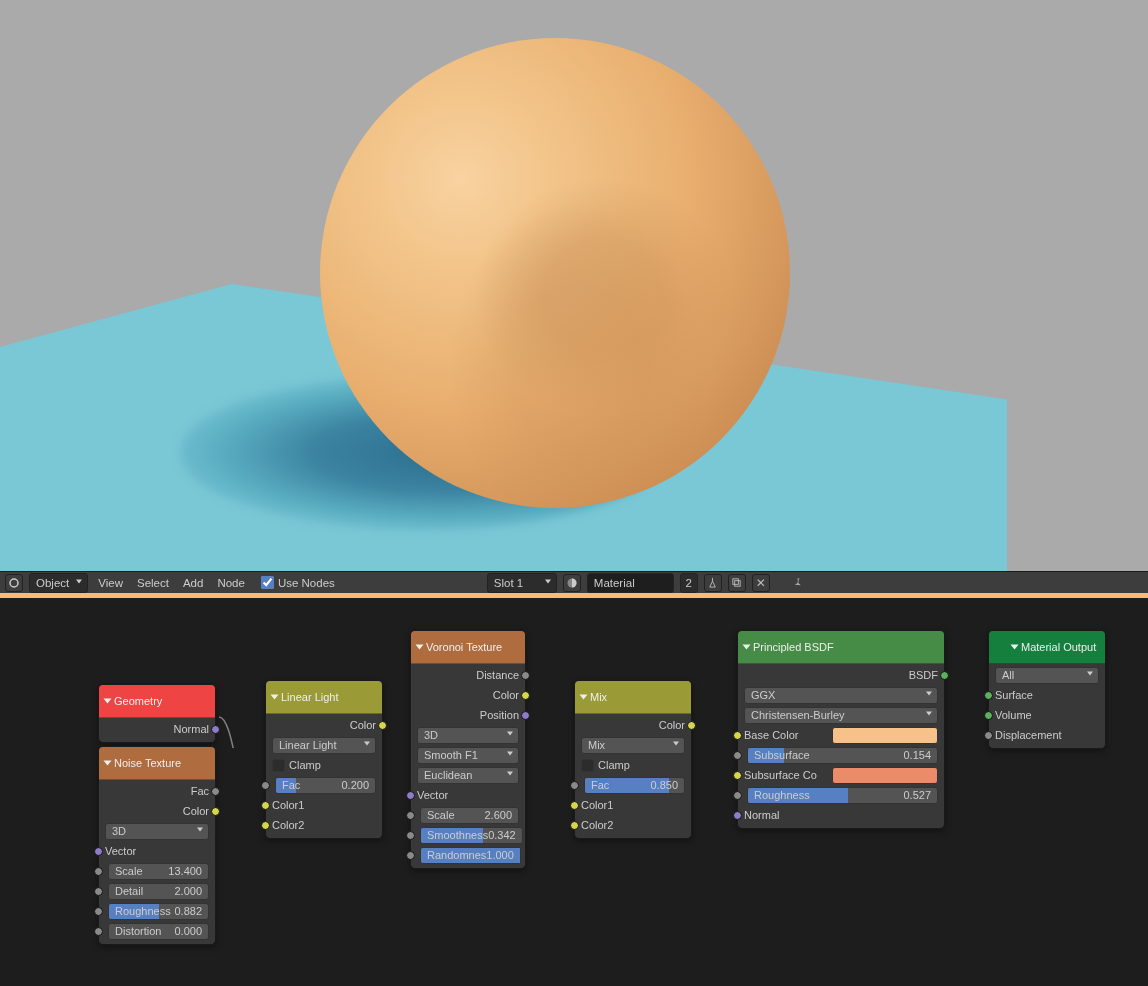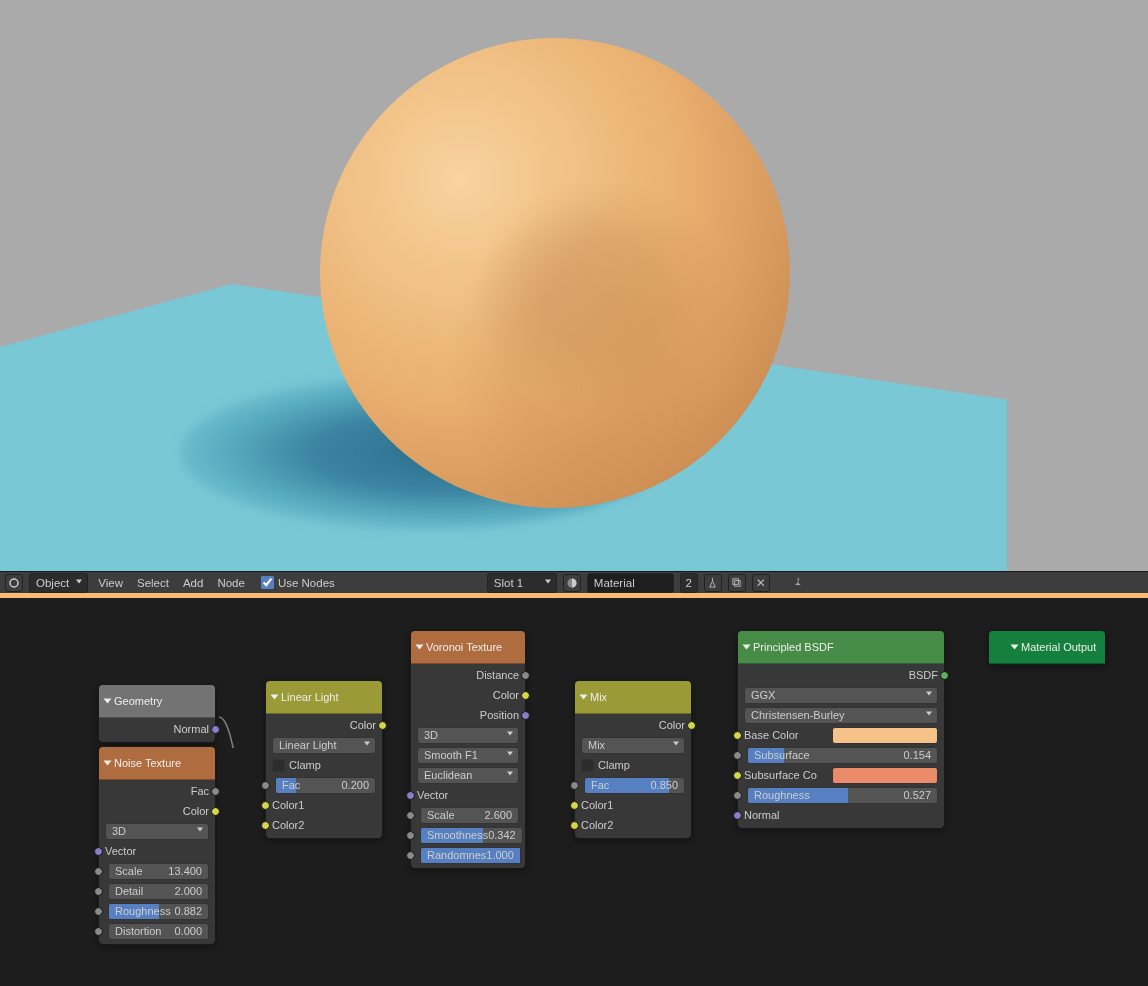--- a/index.html
+++ b/index.html
@@ -28,21 +28,21 @@
   .header .material-name { width: 87px; background:#1e1e1e; }
 
   .editor { position: relative; width: 1148px; height: 388px; background: #1d1d1d; }
   .links { position:absolute; inset:0; pointer-events:none; }
   .links path { fill:none; stroke:#808080; stroke-width:1.5; }
 
   .node { position:absolute; background:#383838; border:1px solid #1a1a1a; border-radius:5px; box-shadow:0 2px 6px rgba(0,0,0,.4); font-size:11px;}
   .node .title { height:33px; display:flex; align-items:center; gap:4px; padding:0 6px; color:#eee; border-radius:4px 4px 0 0;
                  border-bottom:1px solid rgba(0,0,0,.3);}
   .tri { width:0; height:0; border-top:4px solid transparent; border-bottom:4px solid transparent; border-left:5px solid #eee; transform:rotate(90deg);}
-  .title.red    { background:#737373; }
+  .title.red    { background:#ef4444; }
   .title.orange { background:#af6c3f; }
   .title.olive  { background:#9a9a36; }
   .title.green  { background:#468c46; }
   .title.brick  { background:#15803d;padding-left:23px; }
   .node .body { padding:2px 6px 4px 6px; display:flex; flex-direction:column; gap:2px; }
   .row { display:flex; align-items:center; height:18px; position:relative; gap:4px;}
   .row.out { justify-content:flex-end; }
   .sock { width:9px; height:9px; border-radius:50%; border:1px solid #111; position:absolute; top:5px;}
   .sock.left  { left:-11px; }
   .sock.right { right:-11px; }
@@ -362,14 +362,31 @@
           <span>Normal</span>
         </div>
     </div>
   </div>
 
   <div class="node" style="left:988px; top:32px; width:118px;">
     <div class="title brick">
         <span class="tri"></span>
         <span>Material Output</span>
       </div>
+    <div class="body">
+      <div class="row">
+          <div class="wid dd">All</div>
+        </div>
+      <div class="row">
+          <span class="sock left green"></span>
+          <span>Surface</span>
+        </div>
+      <div class="row">
+          <span class="sock left green"></span>
+          <span>Volume</span>
+        </div>
+      <div class="row">
+          <span class="sock left gray"></span>
+          <span>Displacement</span>
+        </div>
+    </div>
   </div>
 </div>
 
 </body></html>

